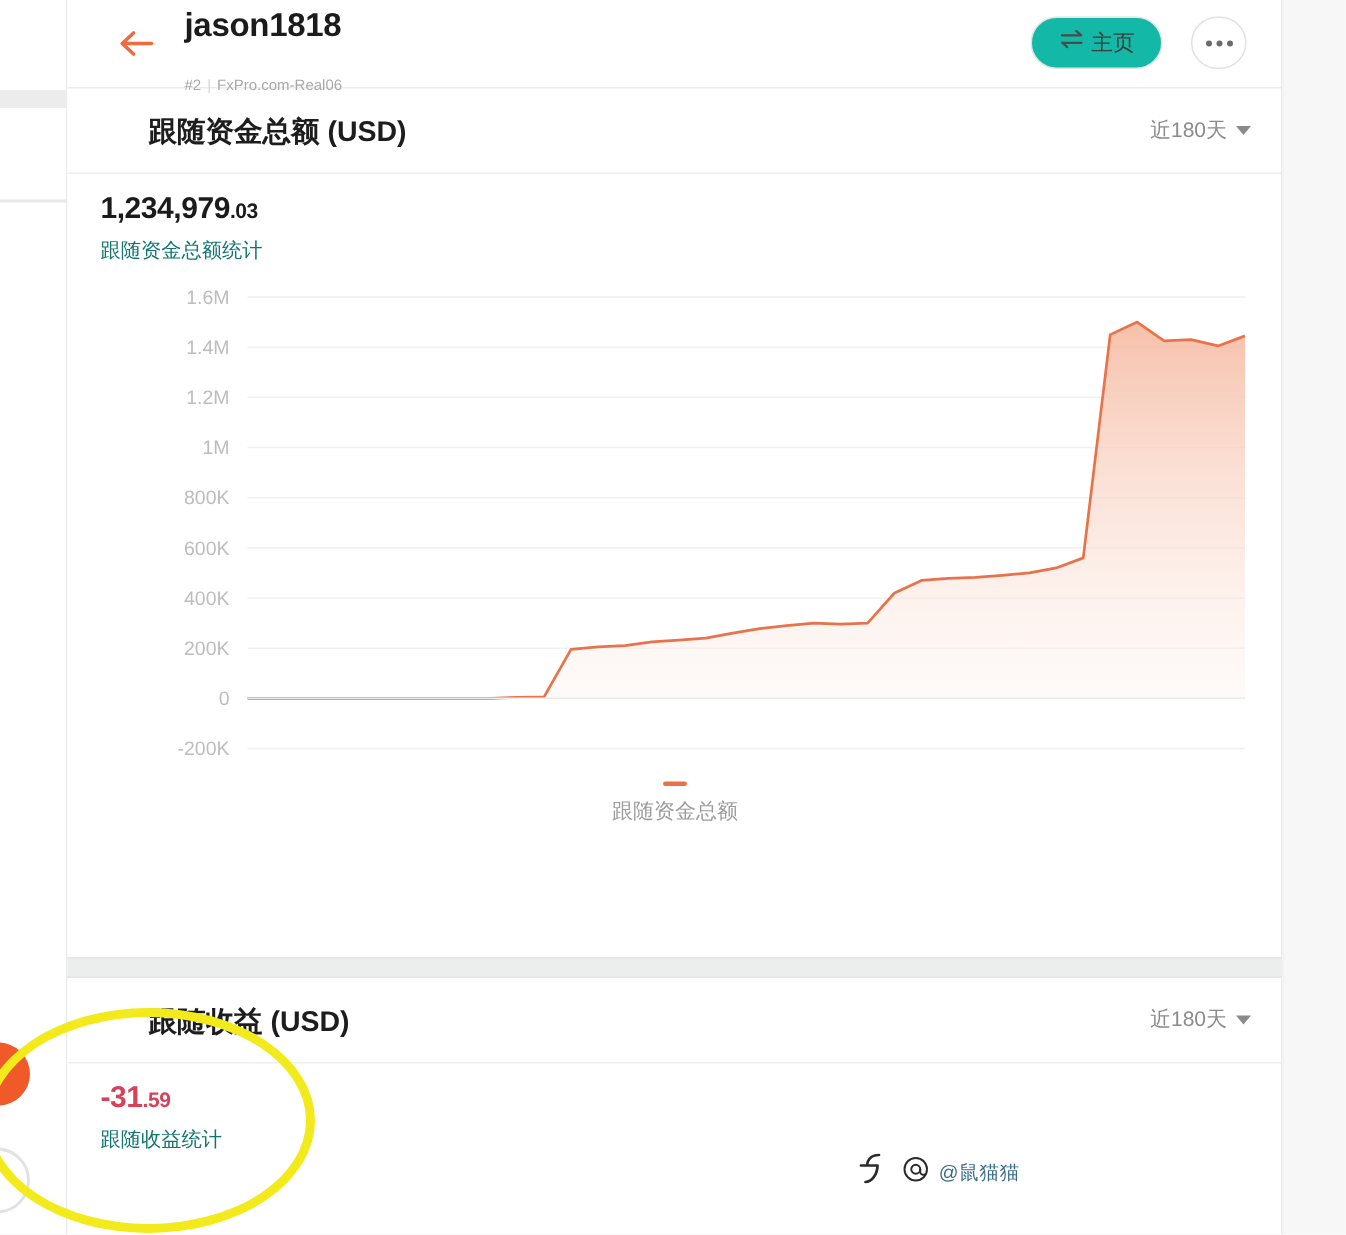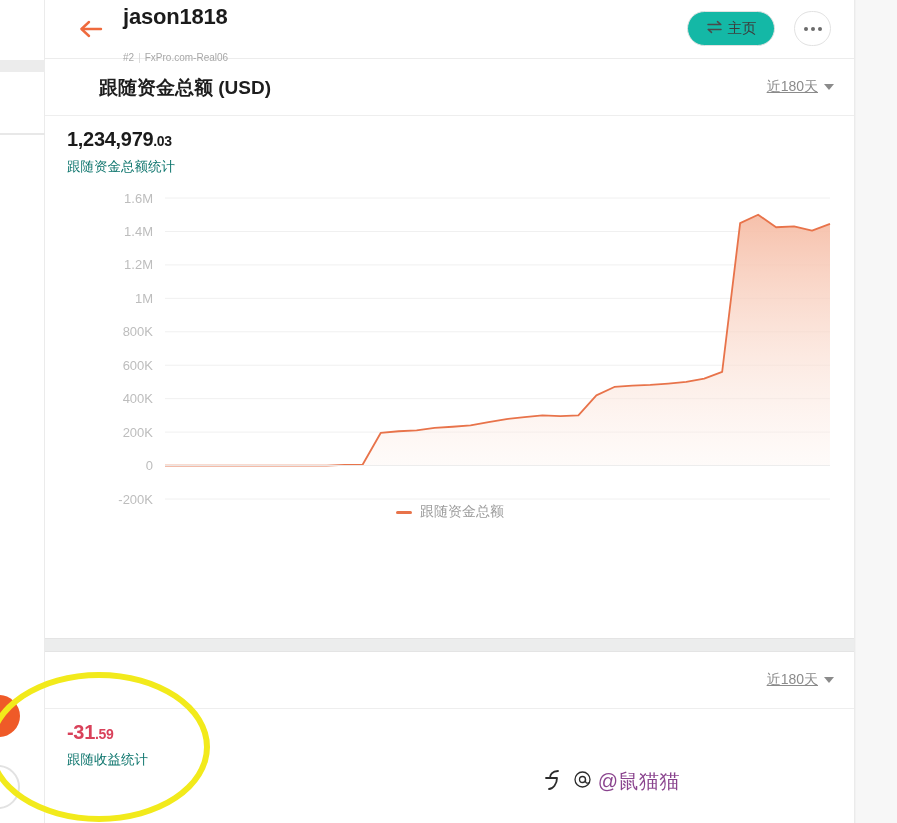--- a/index.html
+++ b/index.html
@@ -170,21 +170,20 @@
   }
   .range-sel {
     position: absolute;
     right: 20px; top: 19px;
     font-size: 14px;
     color: #8b8b8b;
     display: flex;
     align-items: center;
     gap: 6px;
     cursor: pointer;
-    text-decoration: underline;
   }
   .caret {
     width: 0; height: 0;
     border-left: 5px solid transparent;
     border-right: 5px solid transparent;
     border-top: 6px solid #8b8b8b;
     display: block;
   }
 
   .card-body { position: relative; }
@@ -207,26 +206,27 @@
 
   
   .chart-wrap {
     position: absolute;
     left: 0; top: 72px;
     width: 810px; height: 330px;
   }
   .chart-svg { display: block; }
   .legend {
     position: absolute;
-    left: 0; top: 387px;
+    left: 0; top: 405px;
     width: 810px;
     display: flex;
     align-items: center;
     justify-content: center;
     gap: 8px;
+    flex-direction: column;
   }
   .legend .swatch {
     width: 16px; height: 3px;
     background: #e8734a;
     display: block;
     border-radius: 2px;
   }
   .legend .ltext {
     font-size: 14px;
     color: #9c9c9c;
@@ -255,22 +255,22 @@
   .watermark {
     position: absolute;
     right: 32px; top: 768px;
     display: flex;
     align-items: center;
     gap: 7px;
     z-index: 40;
     pointer-events: none;
   }
   .watermark .wm-text {
-    font-size: 20px;
-    color: #701a75;
+    font-size: 13px;
+    color: #0c4a6e;
     opacity: 0.82;
     letter-spacing: 0.5px;
   }
 </style>
 </head>
 <body>
 
 <div class="page">
 
   <div class="left-rail">
@@ -374,20 +374,21 @@
           <span class="swatch"></span>
           <span class="ltext">跟随资金总额</span>
         </div>
       </div>
     </div>
 
     <div class="card-gap"></div>
 
     <div class="card">
       <div class="card-head">
+        <div class="card-title">跟随收益 (USD)</div>
         <div class="range-sel">
           <span>近180天</span>
           <span class="caret"></span>
         </div>
       </div>
       <div class="card-body" style="height:90px;">
         <div class="stat-value neg">
           <span>-31</span><span class="dec">.59</span>
         </div>
         <div class="stat-label">跟随收益统计</div>

